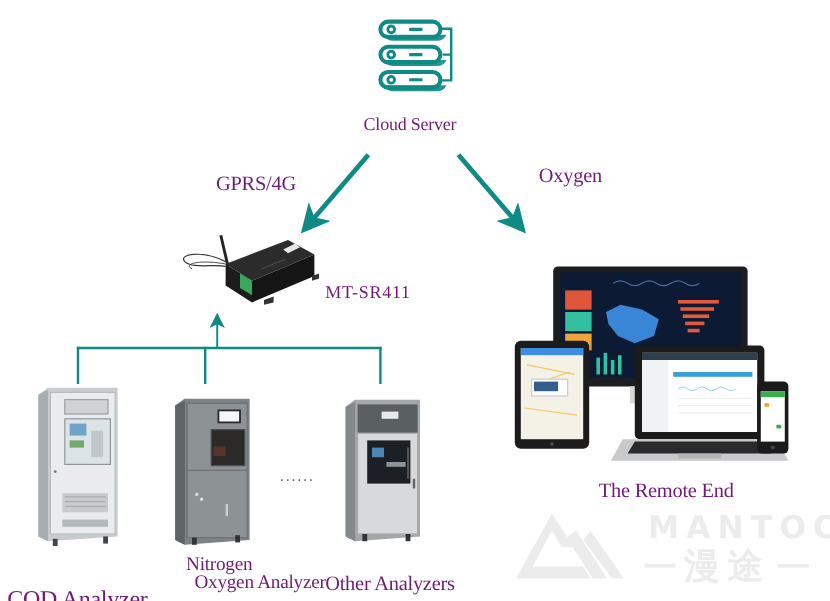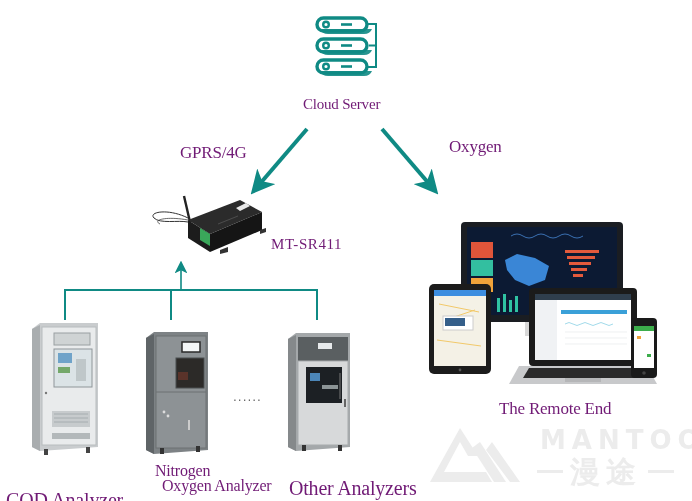--- a/index.html
+++ b/index.html
@@ -136,21 +136,21 @@
   <rect x="36" y="52" width="16" height="4" fill="#8c9496"></rect>
   <line x1="54" y1="40" x2="54" y2="66" stroke="#777"></line>
   <rect x="58" y="66" width="2" height="8" fill="#666"></rect>
   <rect x="16" y="112" width="4" height="6" fill="#333"></rect>
     <rect x="52" y="112" width="4" height="6" fill="#333"></rect>
 </svg>
 
 <div class="label" style="left:6px;top:489px;font-size:20px;text-align:center;">COD Analyzer</div>
 <div class="label" style="left:155px;top:438px;font-size:16px;margin-top:24px;">Nitrogen</div>
 <div class="label" style="left:127px;top:477px;font-size:16px;margin-left:35px;">Oxygen Analyzer</div>
-<div class="label" style="left:271px;top:477px;font-size:20px;margin-left:18px;">Other Analyzers</div>
+<div class="label" style="left:271px;top:477px;font-size:17px;">Other Analyzers</div>
 
 <svg class="abs" style="left:425px;top:220px;" width="262" height="175" viewBox="0 0 262 175">
 
   <g>
     <rect x="36" y="2" width="162" height="100" rx="4" fill="#1a1d22"></rect>
     <rect x="42" y="7" width="150" height="88" fill="#0c1a33"></rect>
     <rect x="46" y="22" width="22" height="16" fill="#e0553a"></rect>
     <rect x="46" y="40" width="22" height="16" fill="#33bfa0"></rect>
     <rect x="46" y="58" width="22" height="14" fill="#f0a33a"></rect>
     <path d="M80 40 l12 -6 l18 4 l14 8 l-4 14 l-16 6 l-14 -6 l-8 -10 z" fill="#3a86d6"></path>

